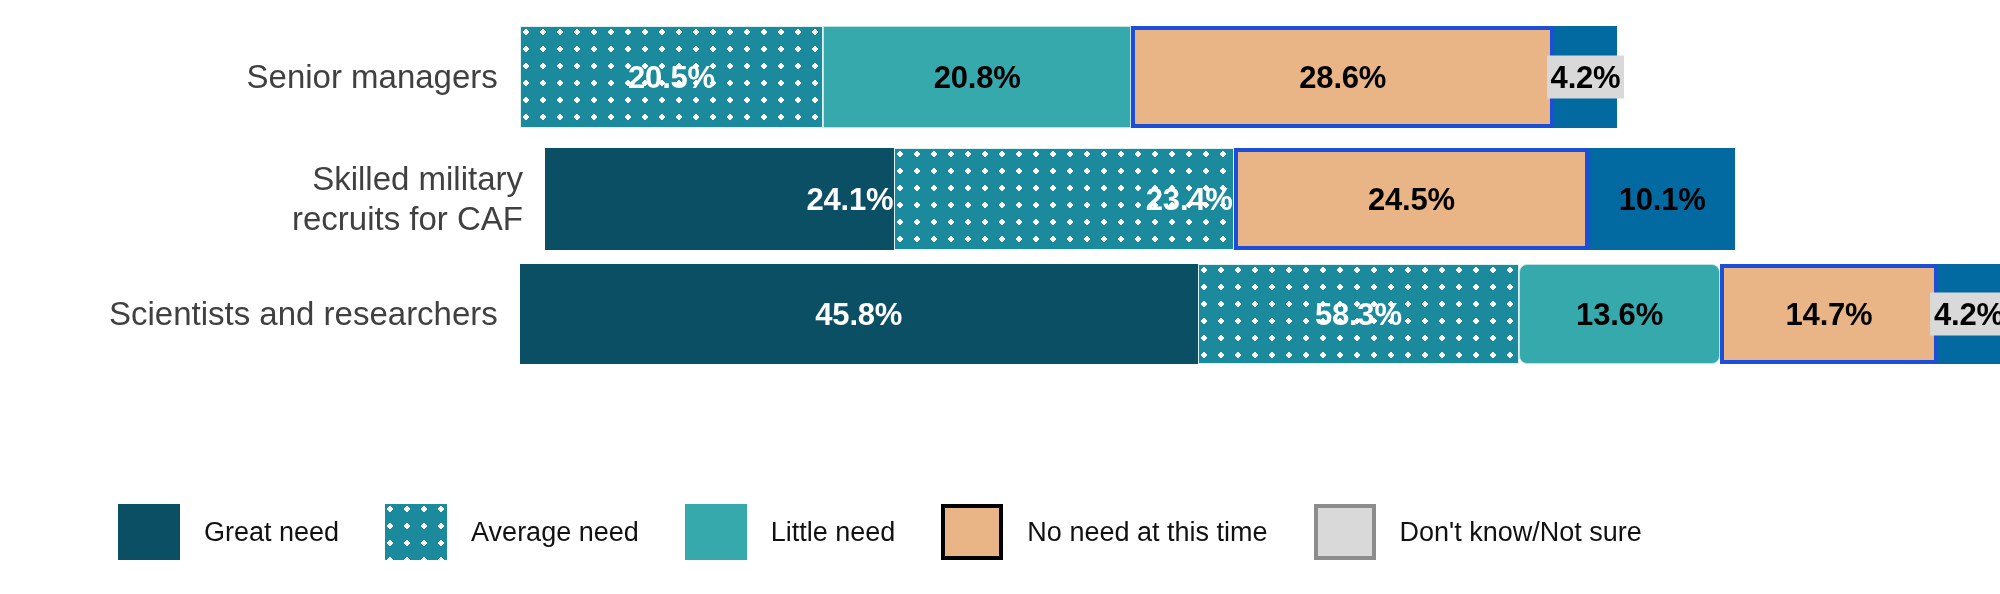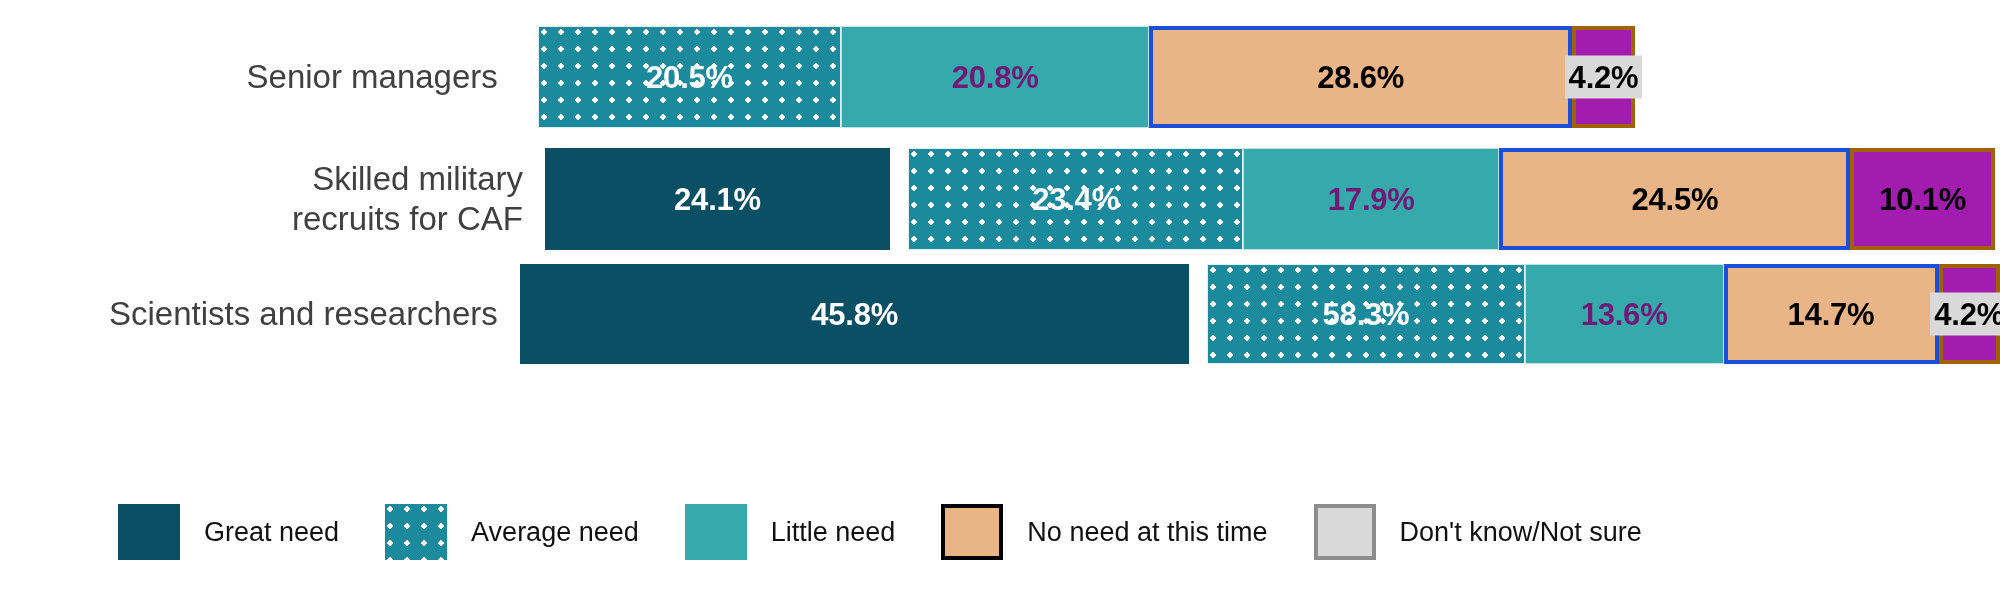--- a/index.html
+++ b/index.html
@@ -82,42 +82,41 @@
   }
   .s-great .seg-label { color: #ffffff; }
 
   
   .s-average {
     background-color: #1a8a9c;
     background-image:
       radial-gradient(circle at 5px 5px, #ffffff 2.6px, rgba(255,255,255,0) 2.9px);
     background-size: 17px 17px;
     border: 1px solid #dff0f2;
-    margin-left: 18px;
   }
   .s-average .seg-label { color: #ffffff; }
 
   
   .s-little {
     background: #36a9ad;
     border: 1px solid #bfe3e4;
   }
-  .s-little .seg-label { color: #701a75; }
+  .s-little .seg-label { color: #000000; }
 
   
   .s-nonneed {
     background: #e9b586;
     border: 4px solid #1d4ed8;
   }
   .s-nonneed .seg-label { color: #000000; }
 
   
   .s-dk {
-    background: #a21caf;
-    border: 4px solid #a16207;
+    background: #0369a1;
+    border: 4px solid #0369a1;
   }
   .s-dk .seg-label { color: #000000; }
 
   
   .seg-label.overflow {
     position: absolute;
     left: 50%;
     top: 50%;
     transform: translate(-50%, -50%);
     background: #d9d9d9;
@@ -194,48 +193,45 @@
         <div class="seg s-dk" style="width:4.2%;">
           <span class="seg-label overflow">4.2%</span>
         </div>
       </div>
     </div>
 
     <div class="row" style="top:148px; height:102px;">
       <div class="cat-label">Skilled military
 recruits for CAF</div>
       <div class="bar" style="width:1450px;">
-        <div class="seg s-great" style="width:24.1%;">
+        <div class="seg s-great" style="width:24.1%;justify-content:flex-end;">
           <span class="seg-label">24.1%</span>
         </div>
-        <div class="seg s-average" style="width:23.4%;">
+        <div class="seg s-average" style="width:23.4%;justify-content:flex-end;">
           <span class="seg-label">23.4%</span>
-        </div>
-        <div class="seg s-little" style="width:17.9%;">
-          <span class="seg-label">17.9%</span>
         </div>
         <div class="seg s-nonneed" style="width:24.5%;">
           <span class="seg-label">24.5%</span>
         </div>
         <div class="seg s-dk" style="width:10.1%;">
           <span class="seg-label">10.1%</span>
         </div>
       </div>
     </div>
 
     <div class="row" style="top:264px; height:100px;">
       <div class="cat-label">Scientists and researchers</div>
       <div class="bar" style="width:1555px;">
         <div class="seg s-great" style="width:45.8%;">
           <span class="seg-label">45.8%</span>
         </div>
         <div class="seg s-average" style="width:21.7%;">
           <span class="seg-label">58.3%</span>
         </div>
-        <div class="seg s-little" style="width:13.6%;">
+        <div class="seg s-little" style="width:13.6%;border-radius:8px;">
           <span class="seg-label">13.6%</span>
         </div>
         <div class="seg s-nonneed" style="width:14.7%;">
           <span class="seg-label">14.7%</span>
         </div>
         <div class="seg s-dk" style="width:4.2%;">
           <span class="seg-label overflow">4.2%</span>
         </div>
       </div>
     </div>

